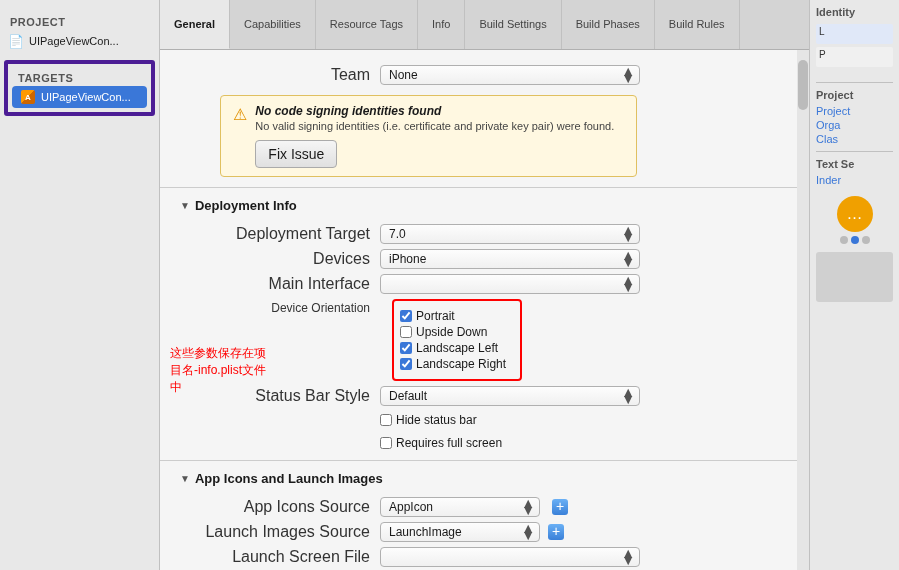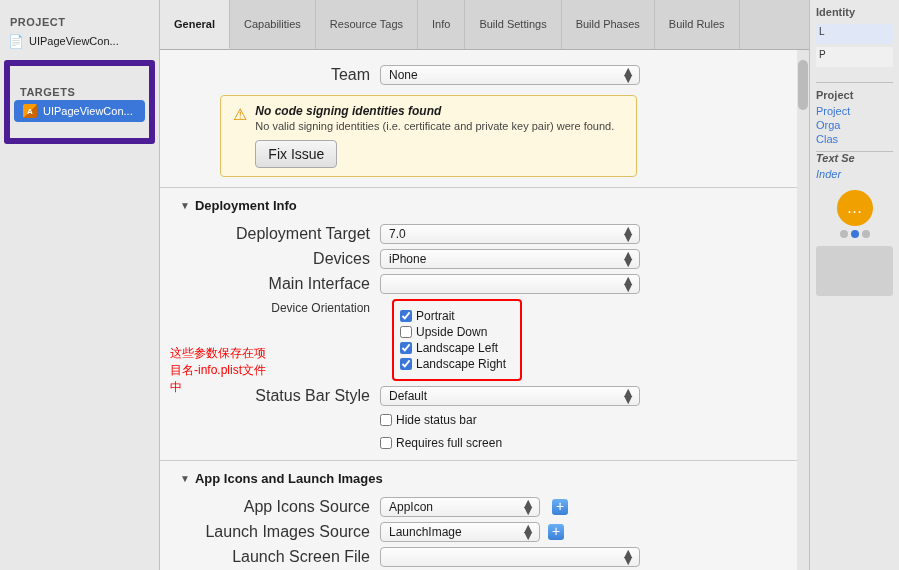--- a/index.html
+++ b/index.html
@@ -7,21 +7,21 @@
 
     .main-container { display: flex; height: 570px; width: 899px; }
 
     
     .sidebar { width: 160px; background: #e8e8e8; border-right: 1px solid #c0c0c0; padding: 8px 0; flex-shrink: 0; }
     .sidebar-section-header { font-size: 11px; font-weight: 700; color: #555; padding: 4px 10px 2px; text-transform: uppercase; letter-spacing: 0.5px; }
     .sidebar-item { display: flex; align-items: center; gap: 5px; padding: 3px 8px; cursor: pointer; font-size: 11px; color: #1a1a1a; }
     .sidebar-item.selected { background: #3a77d8; color: white; border-radius: 4px; margin: 0 4px; }
     .sidebar-item .item-icon { width: 16px; height: 16px; flex-shrink: 0; display: flex; align-items: center; justify-content: center; }
     .target-icon { width: 14px; height: 14px; background: linear-gradient(135deg, #f90 50%, #c60 50%); border-radius: 2px; display: flex; align-items: center; justify-content: center; font-size: 8px; color: white; font-weight: bold; }
-    .targets-section { border: 6px solid #4c1d95; margin: 4px; border-radius: 3px; padding: 16px 0; }
+    .targets-section { border: 4px solid #4c1d95; margin: 4px; border-radius: 3px; padding: 4px 0; }
     .project-section { padding: 4px 0; }
 
     
     .content-area { flex: 1; display: flex; flex-direction: column; overflow: hidden; }
     .tabs-bar { display: flex; background: #d4d4d4; border-bottom: 1px solid #b0b0b0; padding: 0; flex-shrink: 0; }
     .tab { padding: 18px 14px; font-size: 11px; cursor: pointer; color: #444; border-right: 1px solid #c0c0c0; white-space: nowrap; }
     .tab.active { background: #e8e8e8; color: #1a1a1a; font-weight: 600; border-bottom: 1px solid #e8e8e8; }
 
     
     .main-content { flex: 1; overflow-y: auto; background: #f5f5f5; padding: 0; }
@@ -280,21 +280,21 @@
         <div style="background:#e0e8f8; height:20px; border-radius:2px; margin-bottom:3px; font-size:10px; padding:2px 3px; color:#333;">L</div>
         <div style="background:#f0f0f0; height:20px; border-radius:2px; margin-bottom:3px; font-size:10px; padding:2px 3px; color:#333;">P</div>
       </div>
     </div>
     <div style="border-top:1px solid #c0c0c0; padding-top:6px; margin-bottom:6px;">
       <div class="right-panel-title">Project</div>
       <div class="right-panel-item">Project</div>
       <div class="right-panel-item">Orga</div>
       <div class="right-panel-item">Clas</div>
     </div>
-    <div style="border-top:1px solid #c0c0c0; margin-bottom:6px;font-style:italic;">
+    <div style="border-top:1px solid #c0c0c0; padding-top:6px; margin-bottom:6px;">
       <div class="right-panel-title">Text Se</div>
       <div class="right-panel-item">Inder</div>
     </div>
     <div style="margin-top:10px;">
       <div class="circle-btn">…</div>
     </div>
     <div class="dots-indicator">
       <div class="dot"></div>
       <div class="dot active"></div>
       <div class="dot"></div>

